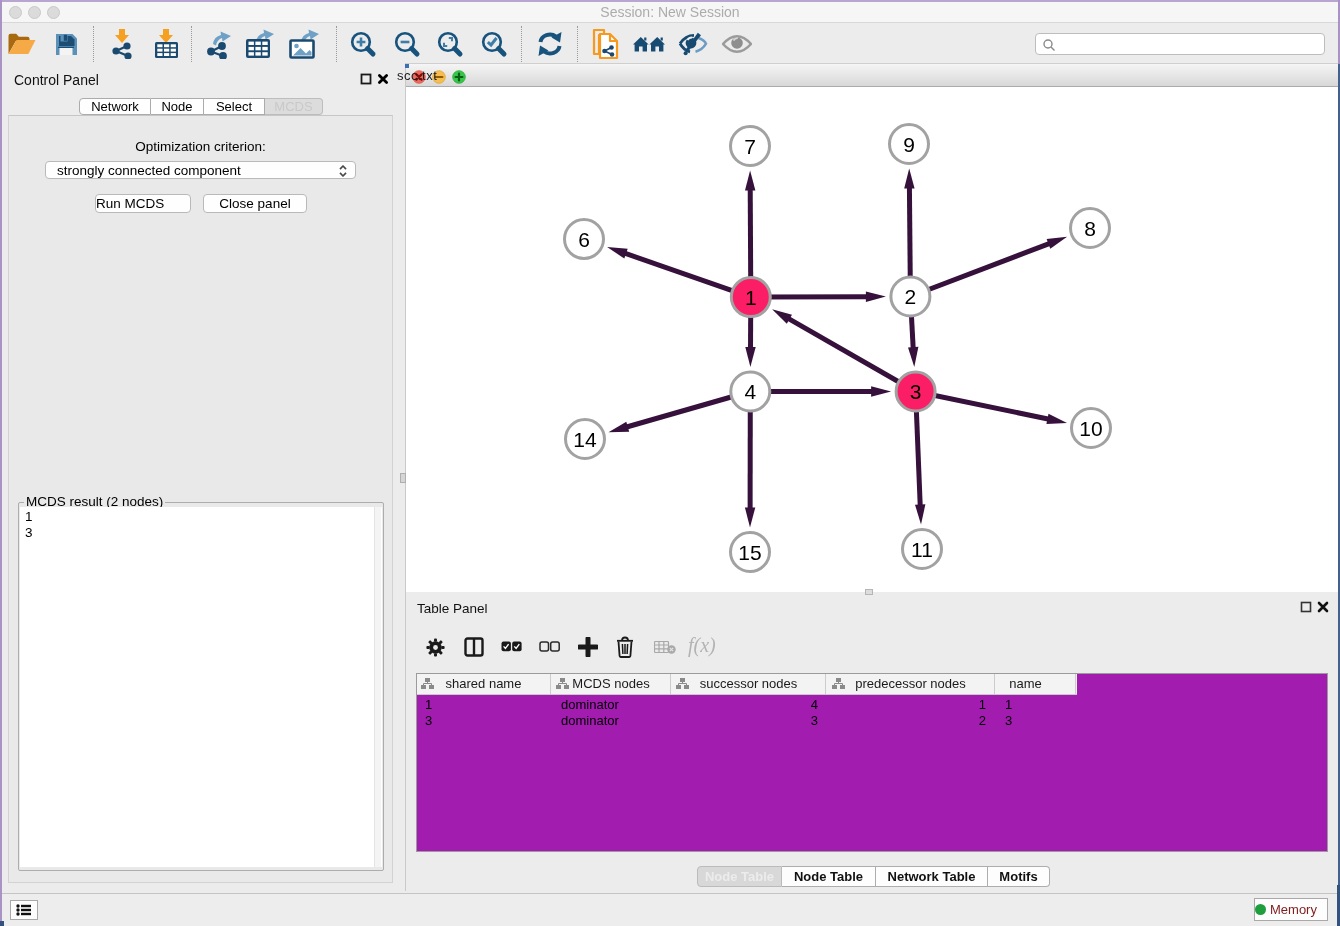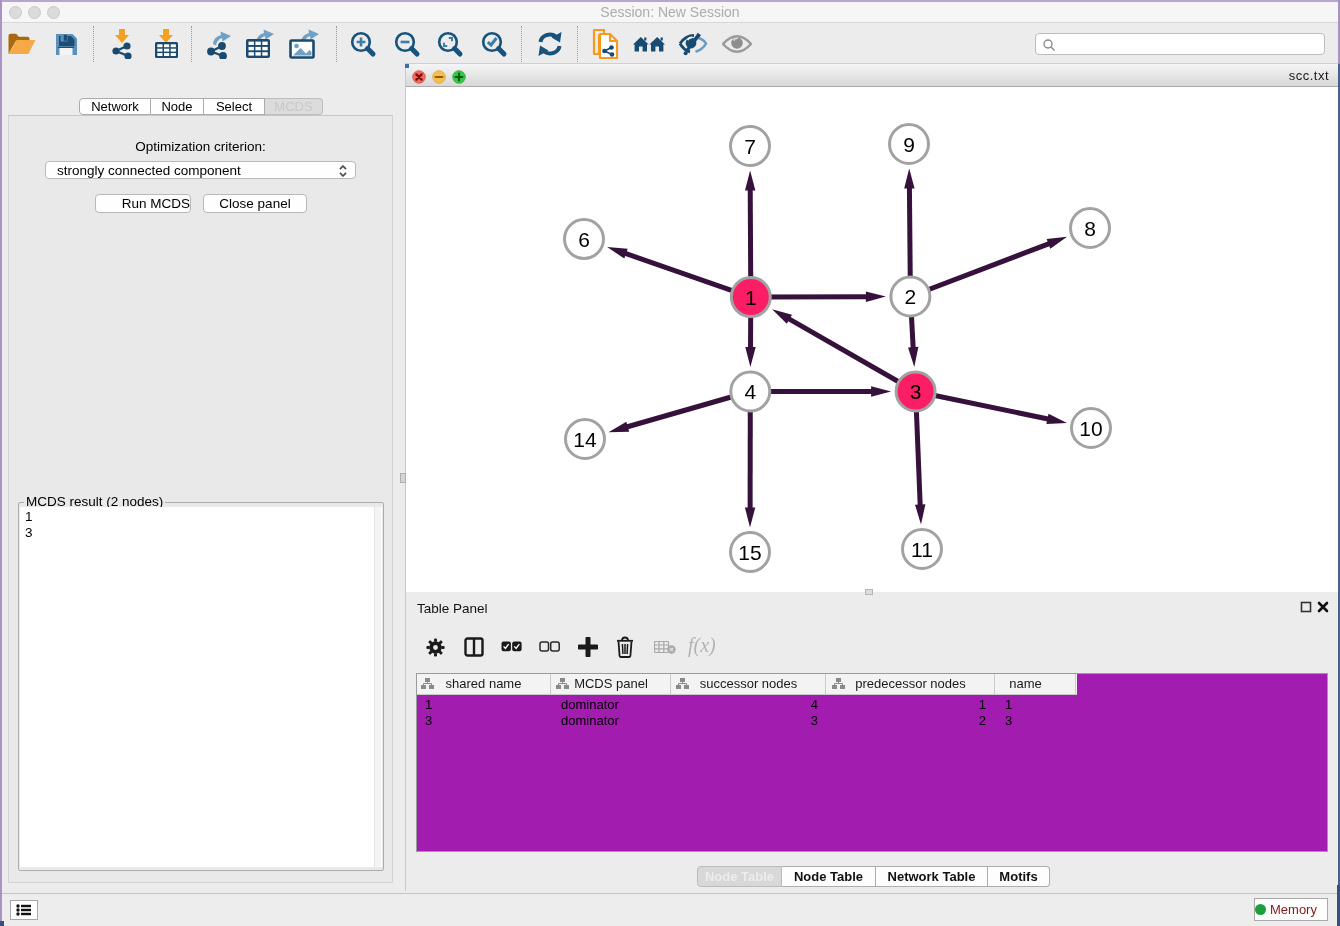--- a/index.html
+++ b/index.html
@@ -18,21 +18,21 @@
 
 .cp { position:absolute; left:2px; top:63px; width:400px; height:828px; background:#ECECEC; }
 .cp-head { position:absolute; left:0; top:0; width:100%; height:32px; }
 .cp-title { position:absolute; left:12px; top:9px; font-size:14px; color:#111; }
 .cp-tabs { position:absolute; left:0px; top:35px; width:100%; height:17px; }
 .tab { position:absolute; top:0; height:17px; background:#FEFEFE; border:1px solid #ABABAB; font-size:13px; color:#000; text-align:center; line-height:16px; }
 .cp-body { position:absolute; left:6px; top:52px; width:385px; height:768px; background:#E9E9E9; border:1px solid #D2D2D2; border-top:1px solid #C6C6C6; }
 
 .net { position:absolute; left:406px; top:64px; width:932px; height:528px; }
 .net-tb { position:absolute; left:0; top:0; width:100%; height:23px; background:linear-gradient(#F5F5F5,#D8D8D8); border-bottom:1px solid #ABABAB;}
-.net-title { position:absolute; top:4px; left:-9px; width:100%; text-align:right; font-size:13px; color:#1A1A1A; letter-spacing:0.5px;}
+.net-title { position:absolute; top:4px; left:-9px; width:100%; text-align:left; font-size:13px; color:#1A1A1A; letter-spacing:0.5px;}
 .net-canvas { position:absolute; left:0; top:23px; width:932px; height:505px; background:#fff; }
 
 .tp { position:absolute; left:406px; top:597px; width:932px; height:294px; background:#ECECEC; }
 .tp-title { position:absolute; left:11px; top:4px; font-size:13.5px; color:#111; }
 .tp-toolbar { position:absolute; left:10px; top:24px; width:912px; height:52px; }
 .tp-table { position:absolute; left:10px; top:76px; width:912px; height:179px; background:#a21caf; border:1px solid #9B9B9B; overflow:hidden; }
 .th-row { position:absolute; left:0; top:0; width:660px; height:21px; background:#F3F3F3; border-bottom:1px solid #C9C9C9; }
 .th { position:absolute; top:0; height:20px; font-size:13px; color:#1A1A1A; text-align:center; line-height:20px; border-right:1px solid #CCCCCC; }
 .td { position:absolute; font-size:13px; color:#000; height:16px; line-height:16px; }
 .tp-tabs { position:absolute; left:0; top:269px; width:100%; height:21px; }
@@ -203,34 +203,43 @@
 
     <div class="searchbox">
       <svg style="position:absolute; left:6px; top:4px;" width="14" height="14" viewBox="0 0 14 14">
           <circle cx="6" cy="6" r="4" fill="none" stroke="#8A8A8A" stroke-width="1.4"></circle>
           <path d="M9 9 L12.5 12.5" stroke="#8A8A8A" stroke-width="1.4"></path>
         </svg>
     </div>
   </div>
 
   <div class="cp">
+    <div class="cp-head">
+      <div class="cp-title">Control Panel</div>
+      <svg style="position:absolute; left:358px; top:10px;" width="12" height="12" viewBox="0 0 12 12">
+          <rect x="1.5" y="1.5" width="9" height="9" fill="none" stroke="#1A1A1A" stroke-width="1.8"></rect>
+        </svg>
+      <svg style="position:absolute; left:375px; top:10px;" width="12" height="12" viewBox="0 0 12 12">
+          <path d="M2.4 2.4 L9.6 9.6 M9.6 2.4 L2.4 9.6" stroke="#000" stroke-width="2.8" stroke-linecap="round"></path>
+        </svg>
+    </div>
     <div class="cp-tabs">
       <div class="tab" style="left:77px; width:72px; border-radius:4px 0 0 4px;">Network</div>
       <div class="tab" style="left:149px; width:53px; border-left:none;">Node</div>
       <div class="tab" style="left:202px; width:61px; border-left:none;">Select</div>
       <div class="tab" style="left:263px; width:58px; border-left:none; border-radius:0 4px 4px 0; background:#DCDCDC; color:#C9C9C9; border-color:#BDBDBD;">MCDS</div>
     </div>
     <div class="cp-body">
       <div style="position:absolute; left:0; top:23px; width:100%; text-align:center; font-size:13.5px; color:#000;">Optimization criterion:</div>
       <div style="position:absolute; left:36px; top:45px; width:311px; height:18px; background:#FEFEFE; border:1px solid #B9B9B9; border-radius:4px; font-size:13.5px; color:#000; line-height:17px; padding-left:11px;">strongly connected component
         <svg style="position:absolute; right:7px; top:2px;" width="10" height="14" viewBox="0 0 10 14">
             <path d="M2 5.2 L5 2 L8 5.2 M2 8.8 L5 12 L8 8.8" fill="none" stroke="#4A4A4A" stroke-width="1.7" stroke-linejoin="round"></path>
           </svg>
       </div>
-      <div style="position:absolute; left:86px; top:78px; width:96px; height:19px; background:#FEFEFE; border:1px solid #B9B9B9; border-radius:4px; font-size:13.5px; color:#000; text-align:right; line-height:18px;">Run MCDS</div>
+      <div style="position:absolute; left:86px; top:78px; width:96px; height:19px; background:#FEFEFE; border:1px solid #B9B9B9; border-radius:4px; font-size:13.5px; color:#000; text-align:left; line-height:18px;">Run MCDS</div>
       <div style="position:absolute; left:194px; top:78px; width:104px; height:19px; background:#FEFEFE; border:1px solid #B9B9B9; border-radius:4px; font-size:13.5px; color:#000; text-align:center; line-height:18px;">Close panel</div>
 
       <div style="position:absolute; left:9px; top:386px; width:366px; height:369px; border:1px solid #ADADAD; border-radius:2px;">
         <div style="position:absolute; left:5px; top:-9px; background:#E9E9E9; padding:0 2px; font-size:13.5px; color:#000;">MCDS result (2 nodes)</div>
         <div style="position:absolute; left:1px; top:4px; width:362px; height:360px; background:#fff;">
           <div style="position:absolute; left:5px; top:2px; font-size:13.5px; color:#000; line-height:15.5px;">1<br>3</div>
           <div style="position:absolute; right:1px; top:0px; width:7px; height:100%; background:#F4F4F4; border-left:1px solid #E4E4E4;"></div>
         </div>
       </div>
     </div>
@@ -374,21 +383,21 @@
         <path d="M0.5 4 L14.5 4 M0.5 7.8 L14.5 7.8 M5 0.5 L5 11.5 M9.8 0.5 L9.8 11.5" stroke="#A9A9A9" stroke-width="1.2"></path>
         <circle cx="17.5" cy="8.5" r="4.2" fill="#A9A9A9"></circle>
         <path d="M15.8 6.8 L19.2 10.2 M19.2 6.8 L15.8 10.2" stroke="#E4E4E4" stroke-width="1.2"></path>
       </svg>
 
       <div style="position:absolute; left:272px; top:13px; font-family:'Liberation Serif',serif; font-style:italic; font-size:20px; color:#B3B3B3;">f(x)</div>
     </div>
     <div class="tp-table" id="tptable">
       <div class="th-row">
         <div class="th" style="left:0; width:134px;">shared name</div>
-        <div class="th" style="left:135px; width:119px;">MCDS panel</div>
+        <div class="th" style="left:135px; width:119px;">MCDS nodes</div>
         <div class="th" style="left:255px; width:154px;">successor nodes</div>
         <div class="th" style="left:410px; width:168px;">predecessor nodes</div>
         <div class="th" style="left:579px; width:80px; padding-right:20px;">name</div>
       </div>
       <svg style="position:absolute; left:4px; top:4px;" width="13" height="12" viewBox="0 0 13 12">
           <g fill="#8A8A8A">
             <rect x="4" y="0" width="5" height="4"></rect>
             <rect x="0" y="7" width="5" height="4"></rect>
             <rect x="8" y="7" width="5" height="4"></rect>
             <path d="M6.5 4 L6.5 6 M2.5 7 L2.5 5.5 L10.5 5.5 L10.5 7" stroke="#8A8A8A" fill="none" stroke-width="1"></path>

